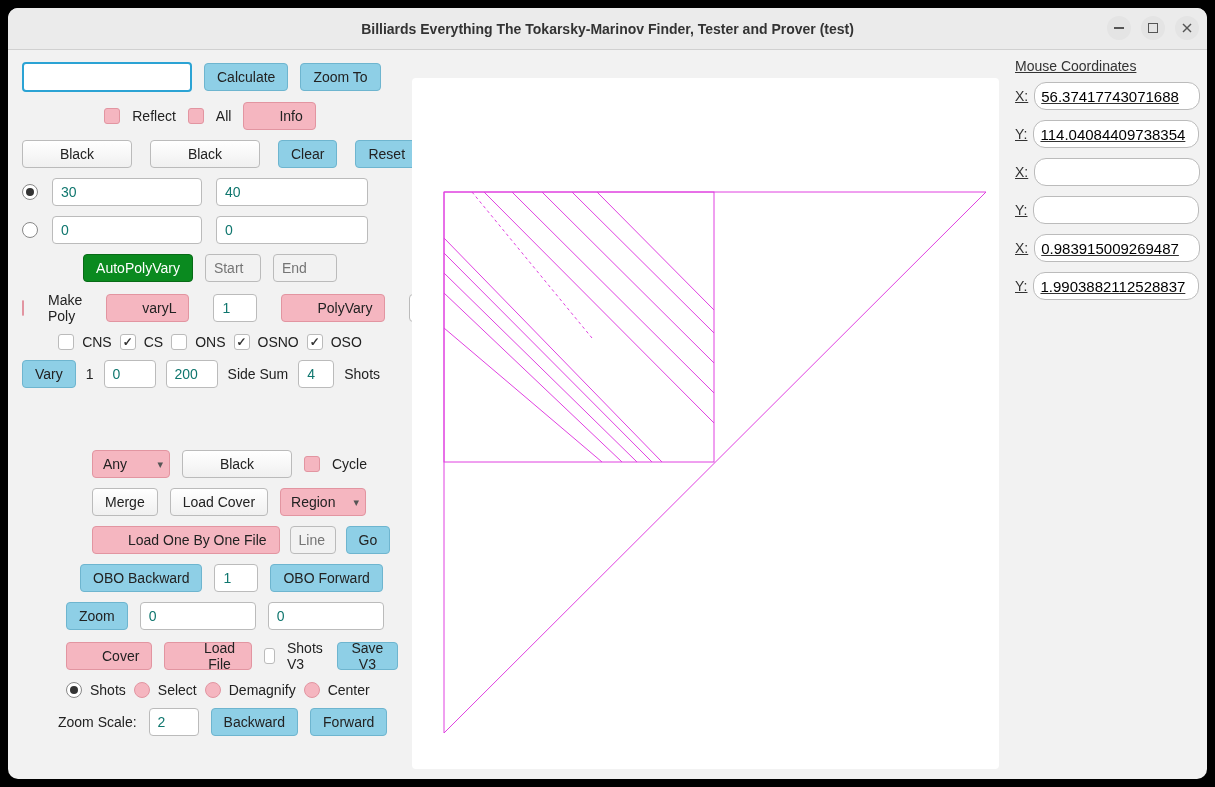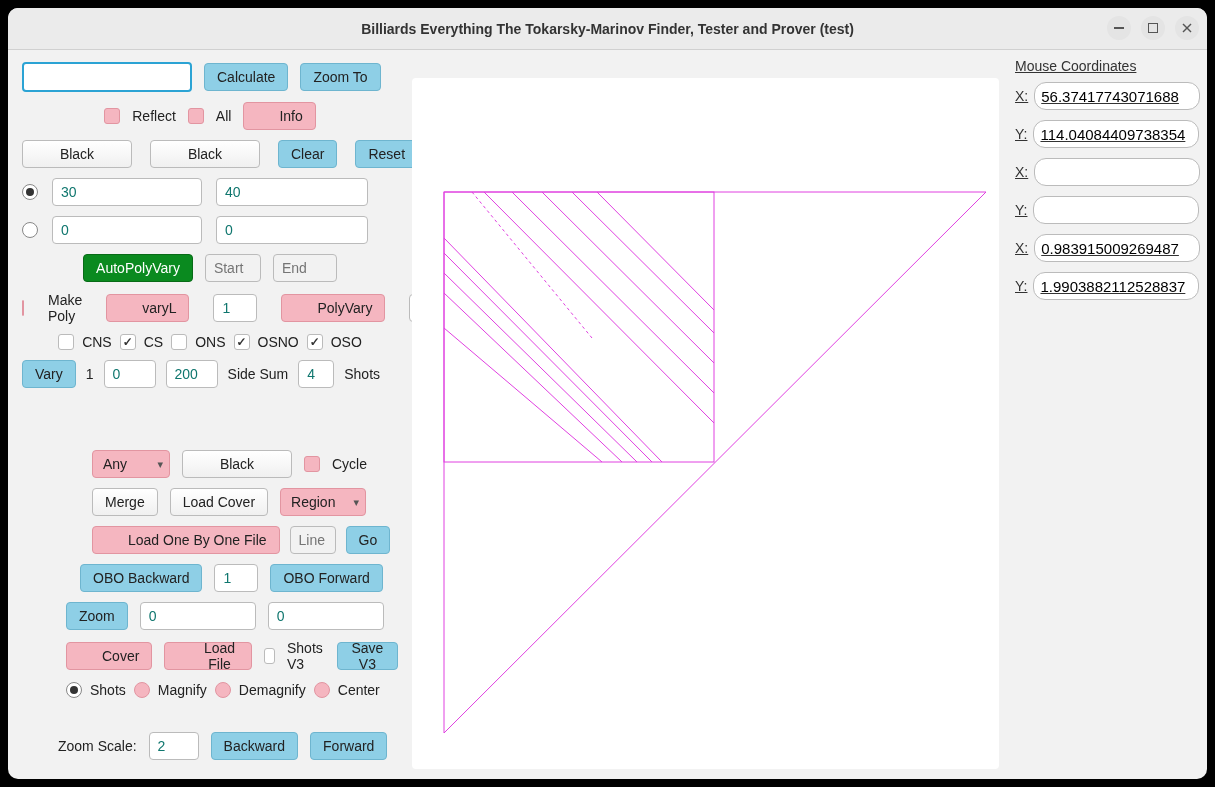--- a/index.html
+++ b/index.html
@@ -178,28 +178,28 @@
         <button class="btn pink">Load File</button>
         <span class="chk"></span>
         <span class="label">Shots V3</span>
         <button class="btn blue">Save V3</button>
       </div>
 
       <div class="row" style="gap:8px; padding-left:44px;">
         <span class="radio checked"></span>
           <span class="label">Shots</span>
         <span class="radio pinkbg"></span>
-          <span class="label">Magnify</span>
+          <span class="label">Select</span>
         <span class="radio pinkbg"></span>
           <span class="label">Demagnify</span>
         <span class="radio pinkbg"></span>
           <span class="label">Center</span>
       </div>
 
-      <div class="row" style="gap:12px; padding-left:36px;margin-top:24px;">
+      <div class="row" style="gap:12px; padding-left:36px;">
         <span class="label">Zoom Scale:</span>
         <input type="text" style="width: 50px;" value="2">
         <button class="btn blue">Backward</button>
         <button class="btn blue">Forward</button>
       </div>
 
     </div>
 
     <div class="canvas-area">
       <svg class="plot" width="590" height="690">

